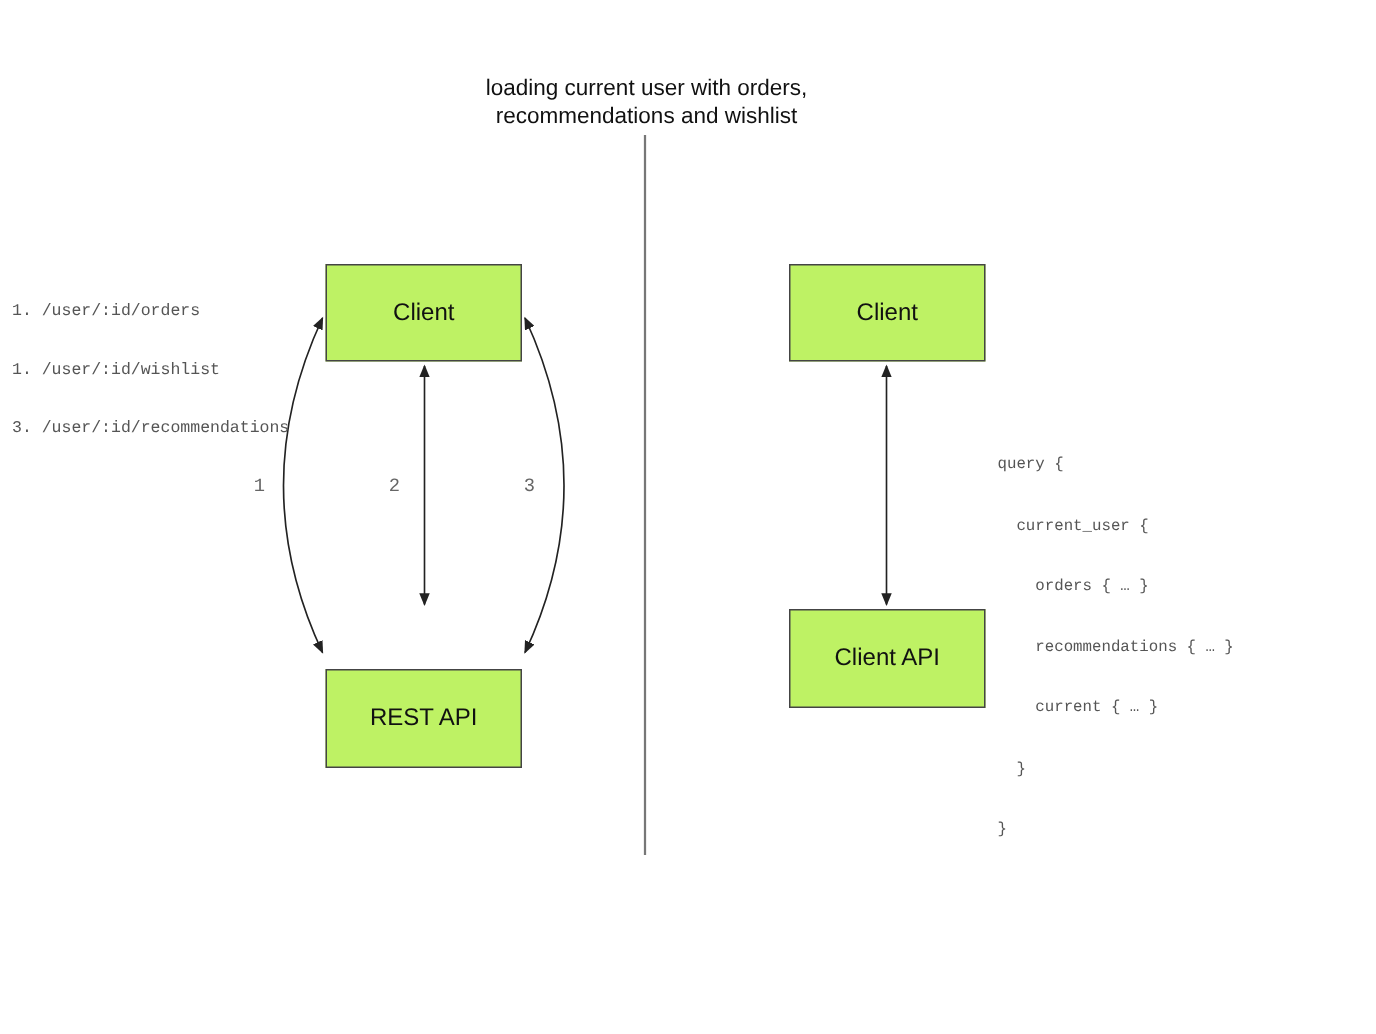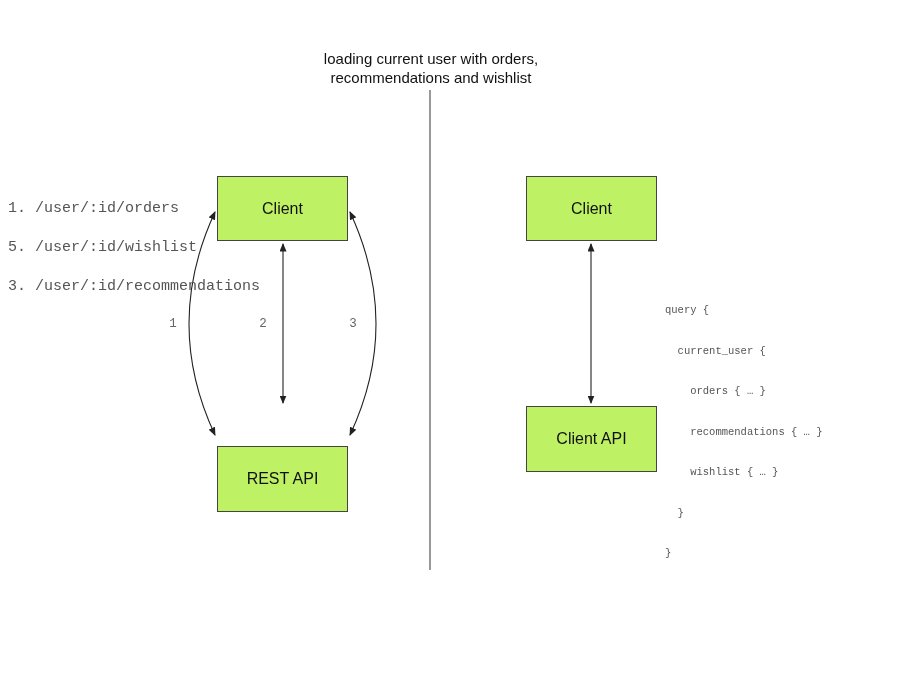--- a/index.html
+++ b/index.html
@@ -50,21 +50,21 @@
   .box-rest-api     { left: 217px; top: 406px; height: 66px; margin-top: 40px; }
   .box-client-right { left: 526px; top: 176px; }
   .box-graphql-api  { left: 526px; top: 406px; height: 66px; }
   .mono {
     font-family: "Liberation Mono", "DejaVu Sans Mono", monospace;
   }
   .endpoint-list {
     position: absolute;
     left: 8px;
     top: 176px;
-    font-size: 15px;
+    font-size: 11px;
     line-height: 13px;
     color: #555555;
     white-space: pre;
   }
   .query-block {
     position: absolute;
     left: 665px;
     top: 277px;
     font-size: 10.5px;
     line-height: 13.5px;
@@ -108,21 +108,21 @@
     <line x1="591" y1="244" x2="591" y2="403" stroke="#222222" stroke-width="1.1" marker-start="url(#arrowhead-start)" marker-end="url(#arrowhead)"></line>
   </svg>
 
   <div class="title">
     <div>loading current user with orders,</div>
     <div>recommendations and wishlist</div>
   </div>
 
   <div class="endpoint-list mono">
     <div>1. /user/:id/orders</div>
-    <div>5. /user/:id/wishlist</div>
+    <div>1. /user/:id/wishlist</div>
     <div>3. /user/:id/recommendations</div>
   </div>
 
   <div class="node-box box-client-left">
     <span>Client</span>
   </div>
 
   <div class="node-box box-rest-api">
     <span>REST API</span>
   </div>
@@ -137,18 +137,18 @@
 
   <div class="node-box box-graphql-api">
     <span>Client API</span>
   </div>
 
   <div class="query-block mono">
     <div>query {</div>
     <div>  current_user {</div>
     <div>    orders { … }</div>
     <div>    recommendations { … }</div>
-    <div>    wishlist { … }</div>
+    <div>    current { … }</div>
     <div>  }</div>
     <div>}</div>
   </div>
 
 </div>
 
 </body></html>

